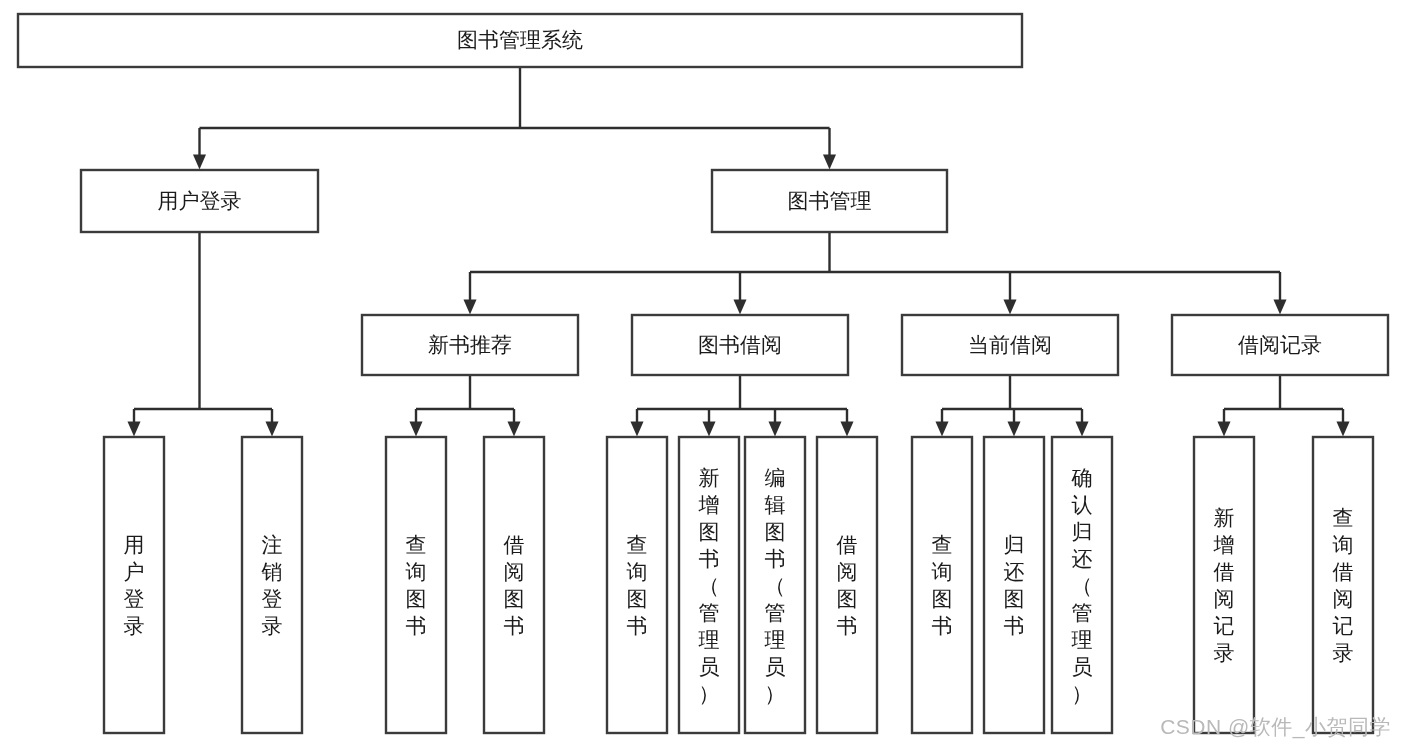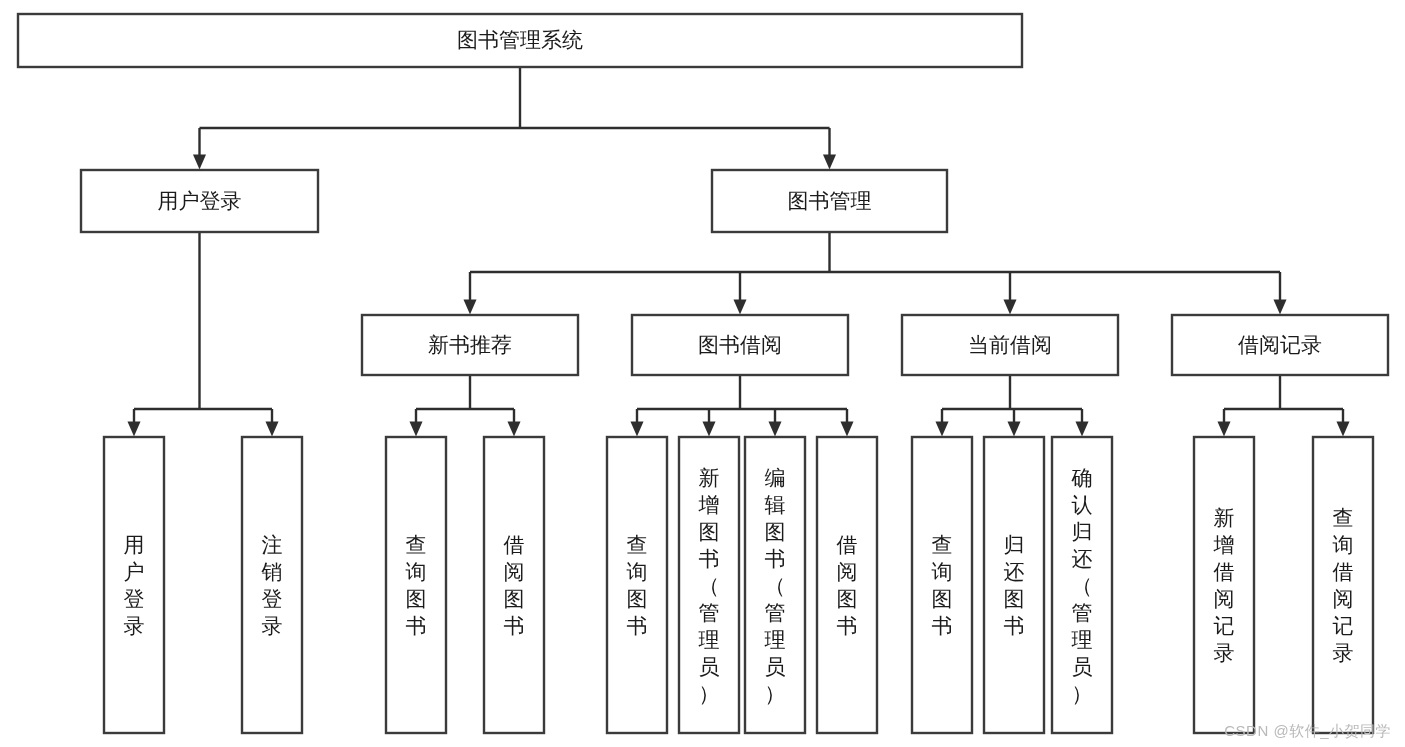--- a/index.html
+++ b/index.html
@@ -45,21 +45,21 @@
   }
   .arrow-head {
     fill: #2e2e2e;
     stroke: none;
   }
   .watermark {
     position: absolute;
     right: 14px;
     bottom: 6px;
     font-family: "Liberation Sans", "DejaVu Sans", sans-serif;
-    font-size: 15px;
+    font-size: 21px;
     color: #b9b9b9;
     letter-spacing: 0.5px;
     white-space: nowrap;
     user-select: none;
   }
 </style>
 </head>
 <body>
 
 <svg id="diagram" viewBox="0 0 1405 747" xmlns="http://www.w3.org/2000/svg">

